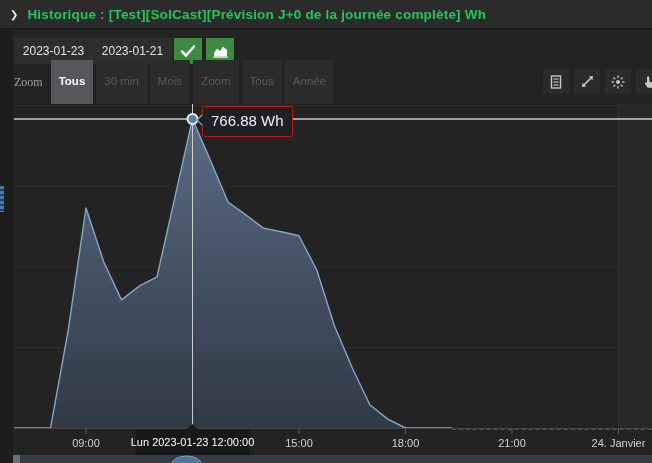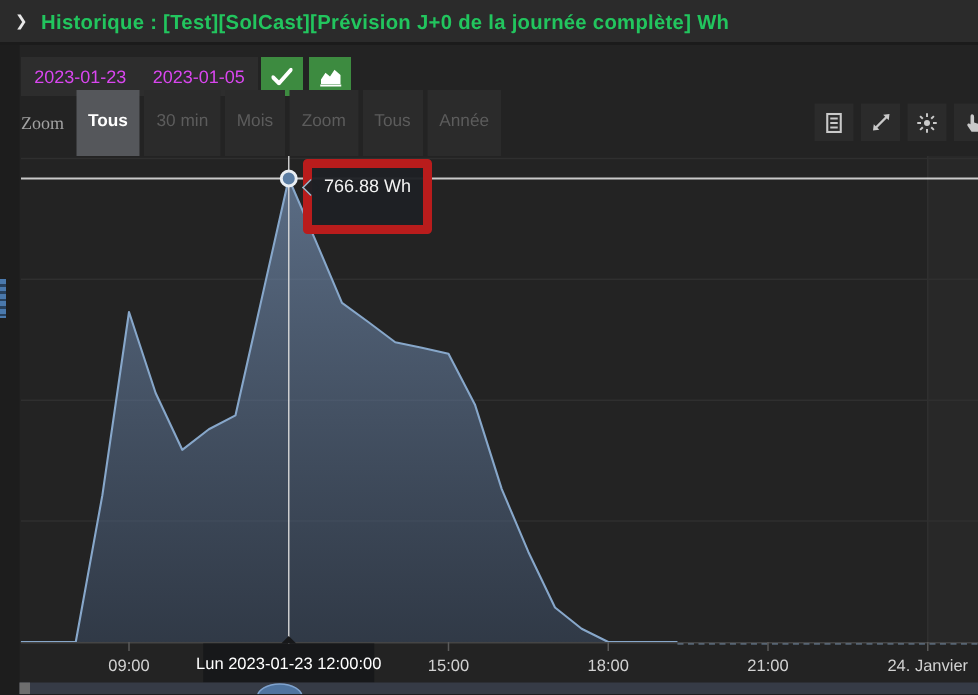--- a/index.html
+++ b/index.html
@@ -13,62 +13,62 @@
   .title{color:#22c55e;font-size:13.5px;font-weight:600;letter-spacing:.2px;}
 
   
   .left-strip{position:absolute;left:0;top:30px;width:13px;height:433px;background:#1d1d1d;}
   .grip{position:absolute;left:0;top:156px;width:4px;height:26px;
         background:repeating-linear-gradient(#4a79ad 0 3px,#27415e 3px 5px);}
 
   
   .dates{position:absolute;left:14px;top:38px;width:158px;height:26px;background:#2d2d2d;
          display:flex;align-items:center;}
-  .date{flex:1;text-align:center;color:#d946ef;font-size:12px;cursor:text;}
+  .date{flex:1;text-align:center;color:#e5e5e5;font-size:12px;cursor:text;}
   .gbtn{position:absolute;top:38px;width:28px;height:26px;border:0;background:var(--accent,#3d8b40);
         display:flex;align-items:center;justify-content:center;cursor:pointer;padding:0;}
   .gbtn.b1{left:174px;} .gbtn.b2{left:206px;}
 
   .zoomrow{position:absolute;left:14px;top:70px;height:24px;display:flex;align-items:center;}
   .zlabel{color:#a3a3a3;font-size:12px;margin-right:8px;font-family:Liberation Serif, serif;}
   .zbtn{border:0;background:#2b2b2b;color:#5c5c5c;font-size:11.5px;padding:16px 8px;margin-right:3px;
         cursor:pointer;line-height:1;}
   .zbtn.sel{background:#55575b;color:#fff;font-weight:700;}
 
   .iconbtn{position:absolute;top:69px;width:26px;height:25px;border:0;background:#2b2b2b;
            display:flex;align-items:center;justify-content:center;cursor:pointer;padding:0;}
   .iconbtn svg{display:block;}
 
   
   #chart{position:absolute;left:0;top:96px;}
 
   
   .tooltip{position:absolute;left:202px;top:106px;background:rgba(30,32,36,0.96);
-           border:6px solid #b91c1c;border-radius:3px;padding:4px 8px 18px 8px;color:#f2f2f2;
-           font-size:12px;line-height:1.35;white-space:nowrap;z-index:5;}
+           border:1px solid #b91c1c;border-radius:3px;padding:4px 8px 5px 8px;color:#f2f2f2;
+           font-size:15px;line-height:1.35;white-space:nowrap;z-index:5;}
   .tooltip .notch{position:absolute;left:-5px;top:9px;width:8px;height:8px;background:rgba(30,32,36,0.96);
            border-left:1px solid #a2b8cc;border-bottom:1px solid #a2b8cc;transform:rotate(45deg);}
 </style>
 </head>
 <body>
 
 <div class="app">
 
   <div class="header">
     <span class="chev">❯</span>
     <span class="title">Historique : [Test][SolCast][Prévision J+0 de la journée complète] Wh</span>
   </div>
 
   <div class="left-strip">
     <div class="grip"></div>
   </div>
 
   <div class="dates">
     <span class="date">2023-01-23</span>
-    <span class="date">2023-01-05</span>
+    <span class="date">2023-01-21</span>
   </div>
 
   <button class="gbtn b1" title="">
     <svg width="14" height="12" viewBox="0 0 14 12">
       <polyline points="1,6.5 5,10.5 13,1.5" fill="none" stroke="#fff" stroke-width="2.6" stroke-linecap="round" stroke-linejoin="round"></polyline>
     </svg>
   </button>
   <button class="gbtn b2">
     <svg width="15" height="13" viewBox="0 0 15 13">
       <path d="M1,11 L1,8 4,3.5 7,6 10,1.5 14,5 14,11 Z" fill="#fff"></path>

